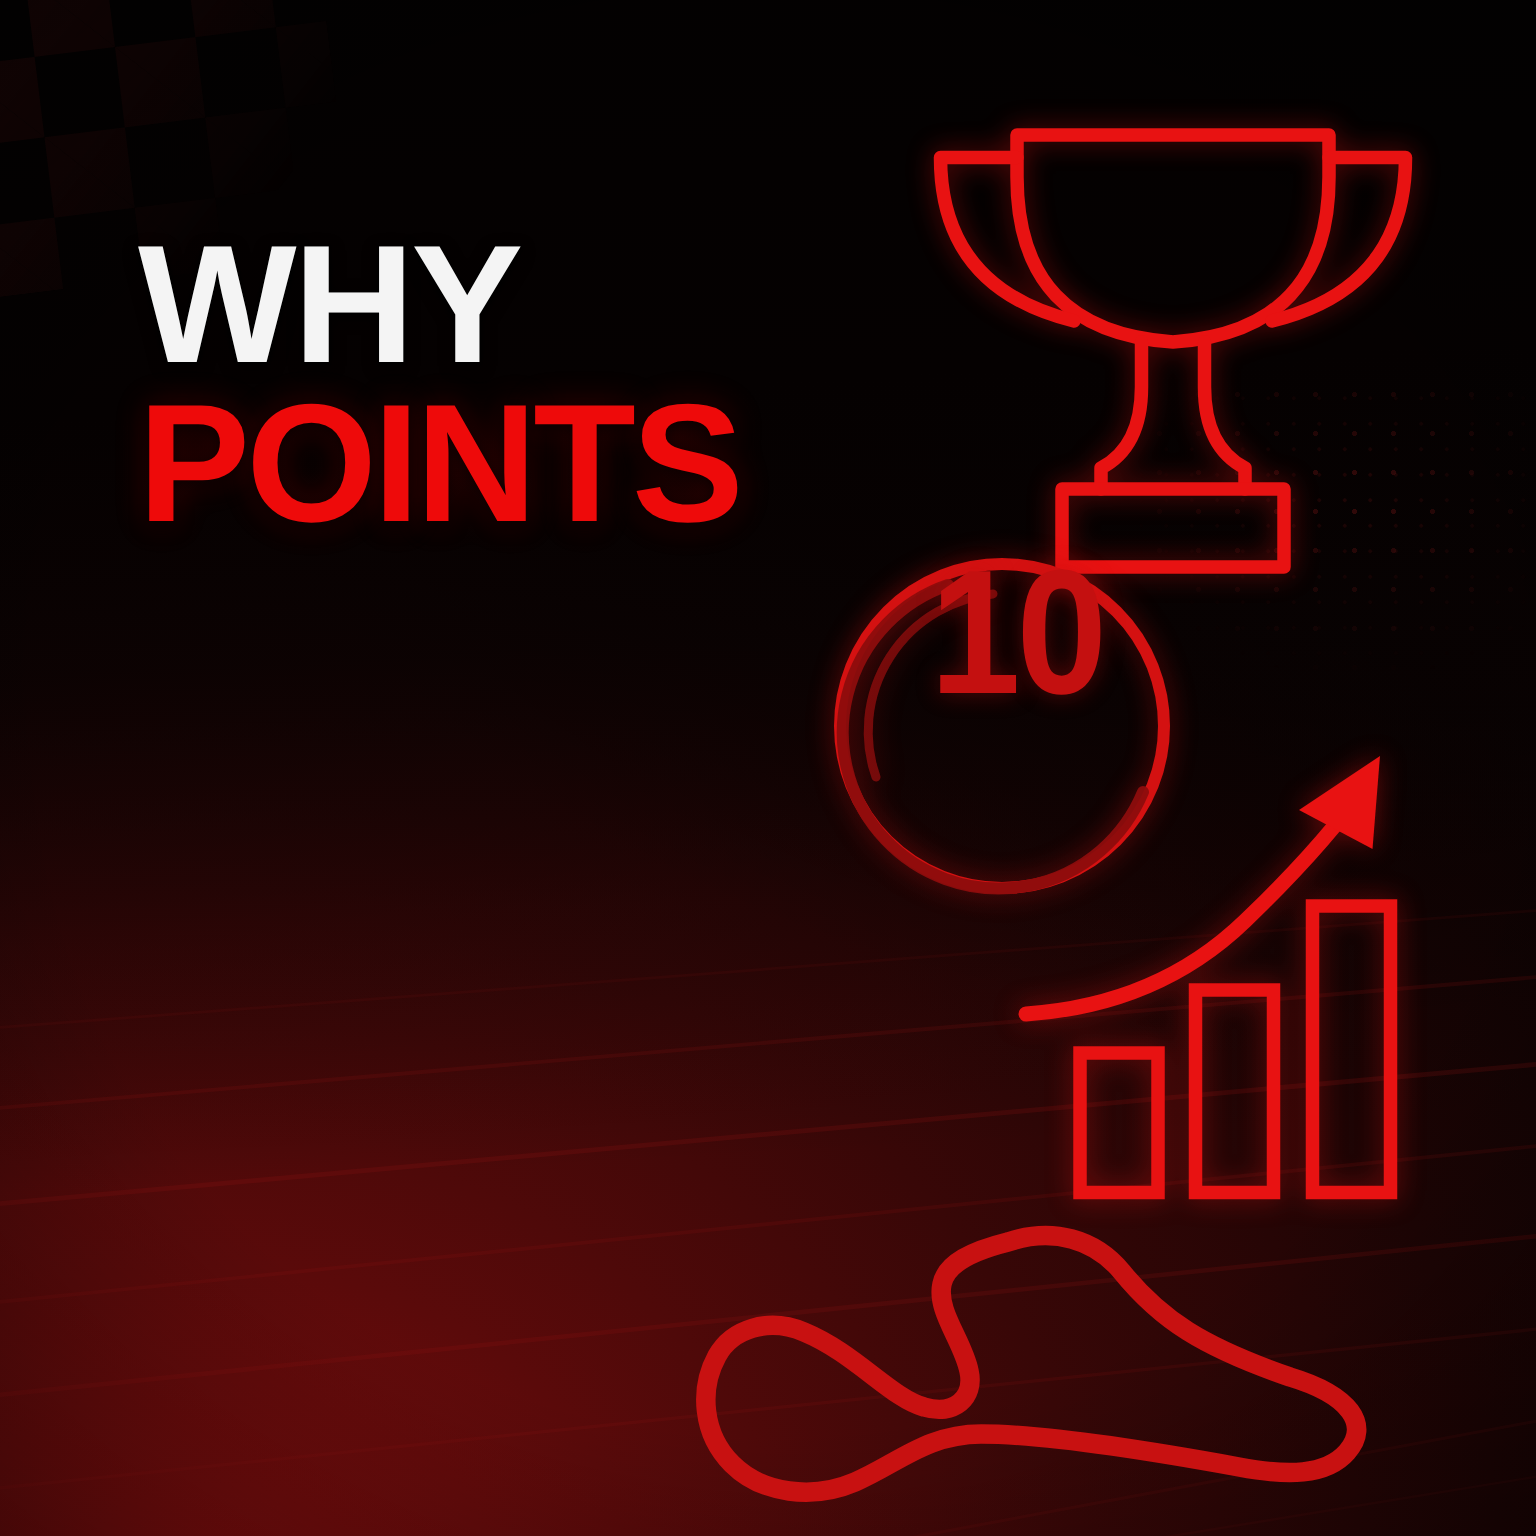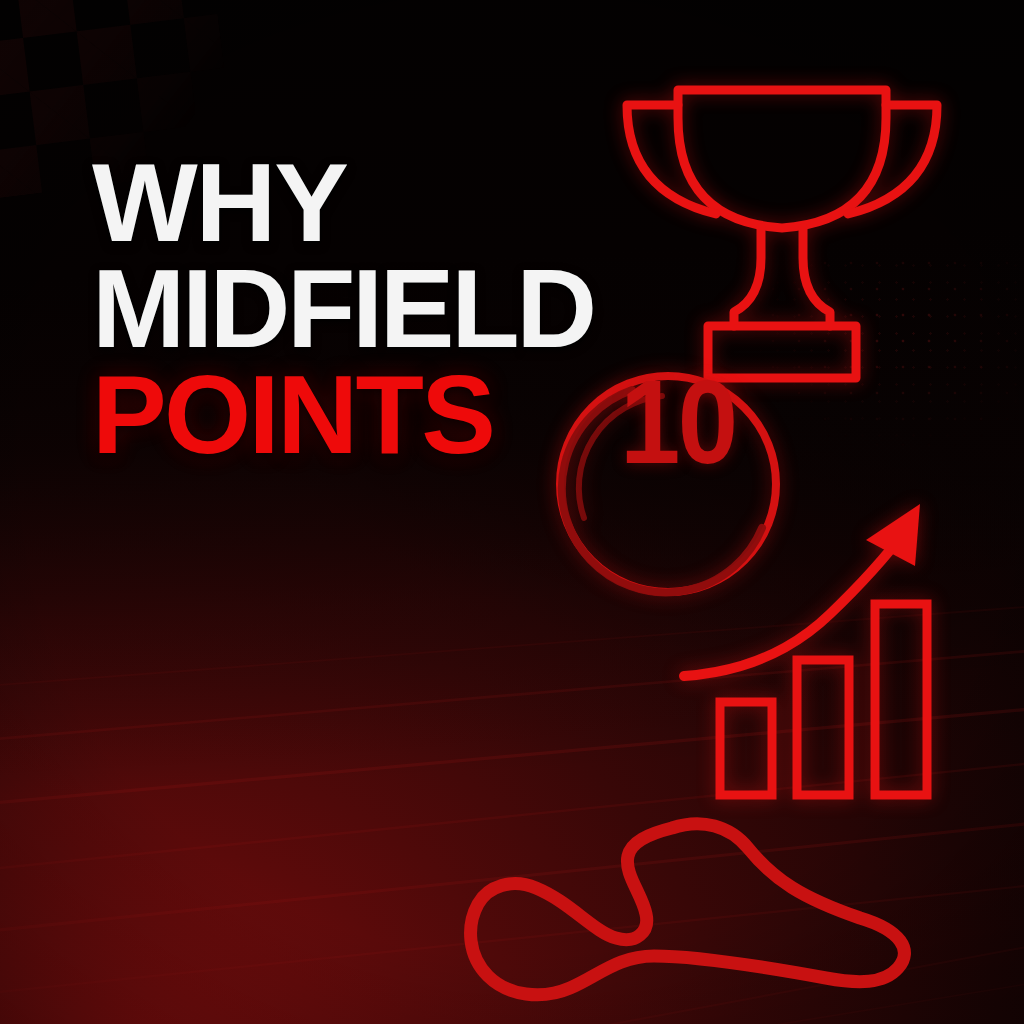--- a/index.html
+++ b/index.html
@@ -196,17 +196,16 @@
              C 140 102, 164 132, 186 138
              C 206 144, 220 132, 216 114
              C 212 94, 194 74, 198 56
              C 201 42, 218 34, 242 28 Z" fill="none" stroke="#c81111" stroke-width="13" stroke-linejoin="round" stroke-linecap="round"></path>
   </svg>
 
   <div class="bg-layer" id="bg-vignette"></div>
 
   <div id="headline">
     <span class="hl white hl-l1">WHY</span>
-    <span class="hl white hl-l2">MIDFIELD</span>
     <span class="hl red   hl-l4">POINTS</span>
   </div>
 
 </div>
 
 </body></html>

